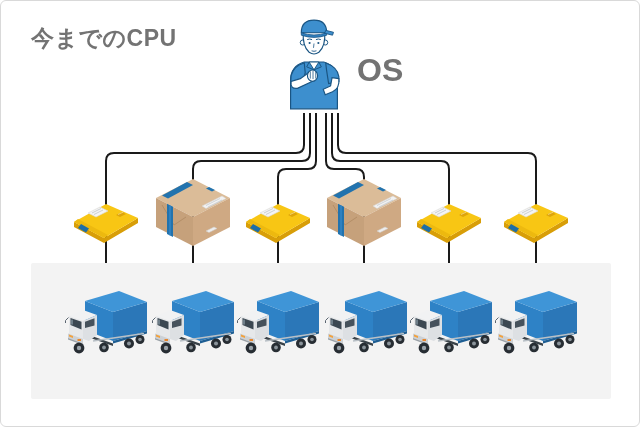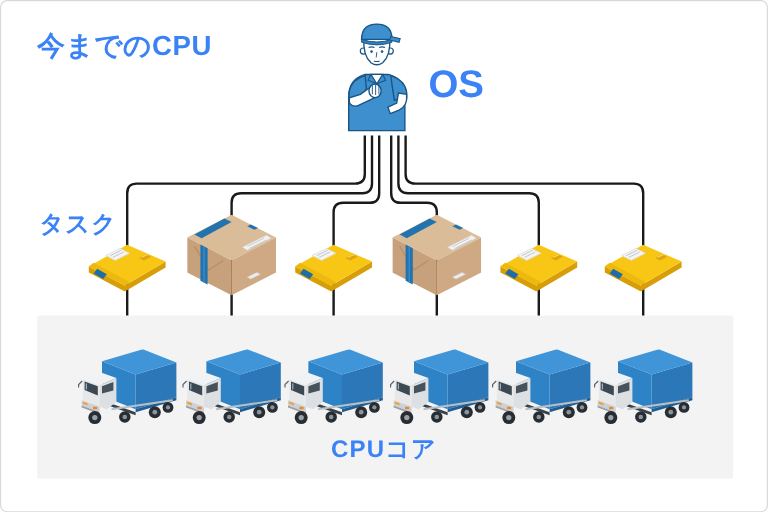--- a/index.html
+++ b/index.html
@@ -4,21 +4,21 @@
 <style>
   html,body{margin:0;padding:0;background:#fff;}
   .canvas{
     position:relative;
     width:638px;height:425px;
     border:1px solid #d9d9d9;
     border-radius:6px;
     background:#ffffff;
     overflow:hidden;
     font-family:"Liberation Sans","DejaVu Sans",sans-serif;
-    color:#3b82f6;
+    color:#737373;
   }
   .abs{position:absolute;}
   .title{
     left:30px;top:22px;
     font-size:23px;font-weight:700;letter-spacing:.5px;
   }
   .os-label{
     left:356px;top:51px;
     font-size:32px;font-weight:700;
   }
@@ -155,21 +155,20 @@
       <polygon points="443.5,270 452.5,270 448,280"></polygon>
       <polygon points="530.5,270 539.5,270 535,280"></polygon>
     </g>
   </svg>
 
   <svg class="abs person-svg" viewBox="0 0 80 100">
     <use href="#sym-person"></use>
   </svg>
   <div class="abs os-label">OS</div>
 
-  <div class="abs tasks-label">タスク</div>
 
   <svg class="abs task-svg t1" viewBox="0 0 68 46">
       <use href="#sym-envelope"></use>
     </svg>
   <svg class="abs box-svg b2" viewBox="0 0 74 68">
       <use href="#sym-box"></use>
     </svg>
   <svg class="abs task-svg t3" viewBox="0 0 68 46">
       <use href="#sym-envelope"></use>
     </svg>
@@ -197,15 +196,14 @@
   <svg class="abs truck-svg c4" viewBox="0 0 90 68">
       <use href="#sym-truck"></use>
     </svg>
   <svg class="abs truck-svg c5" viewBox="0 0 90 68">
       <use href="#sym-truck"></use>
     </svg>
   <svg class="abs truck-svg c6" viewBox="0 0 90 68">
       <use href="#sym-truck"></use>
     </svg>
 
-  <div class="abs cpu-label">CPUコア</div>
 
 </div>
 
 </body></html>

